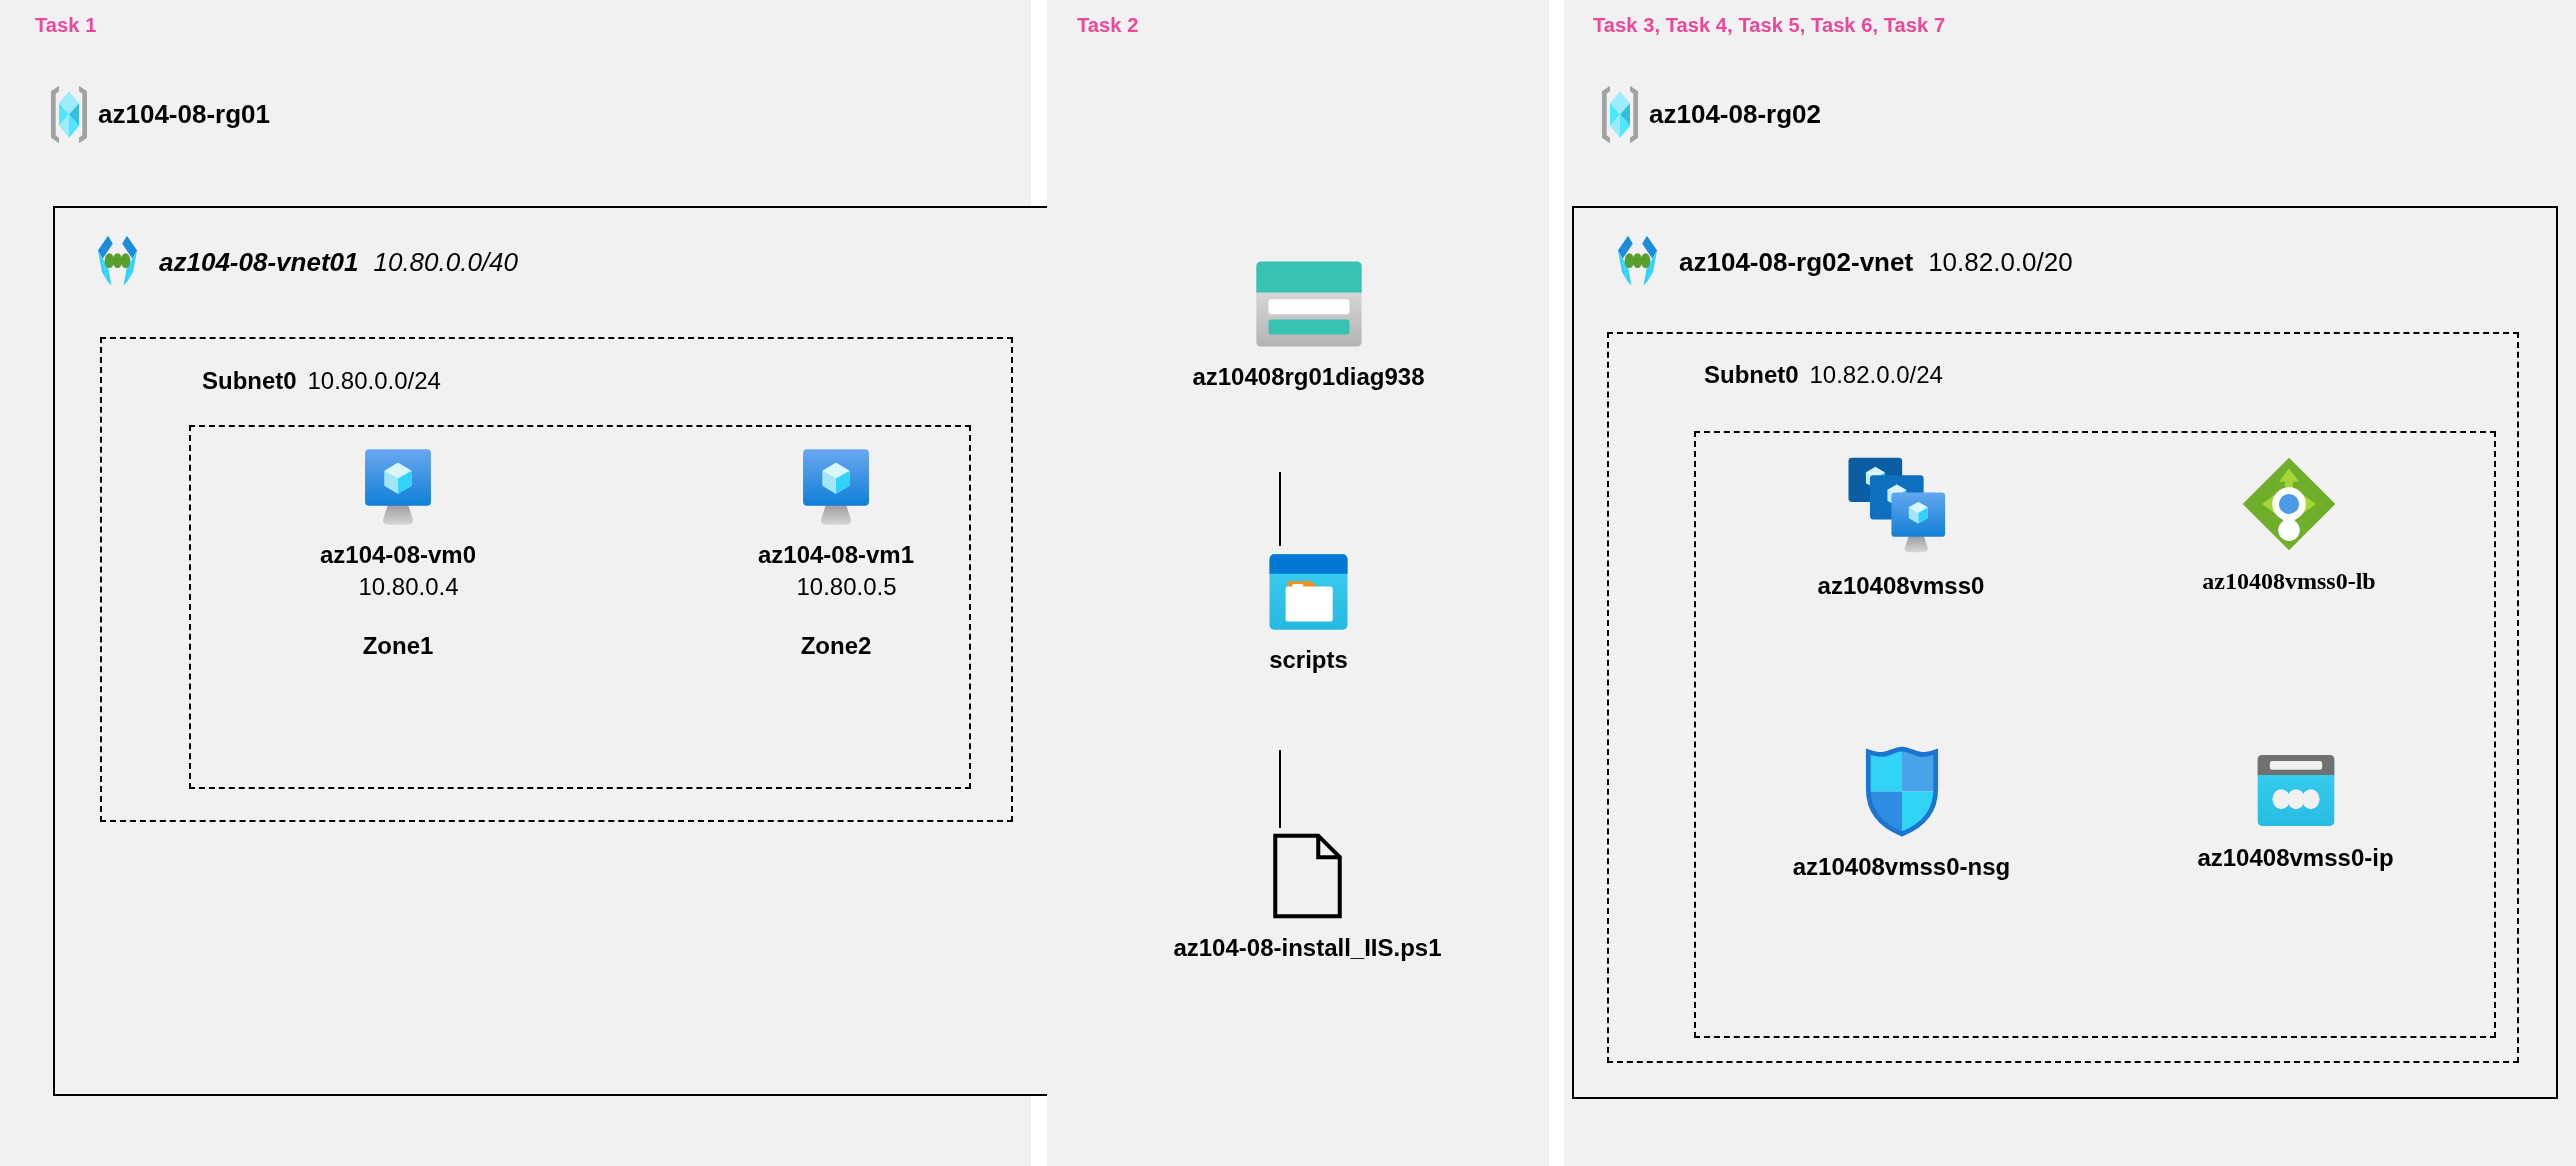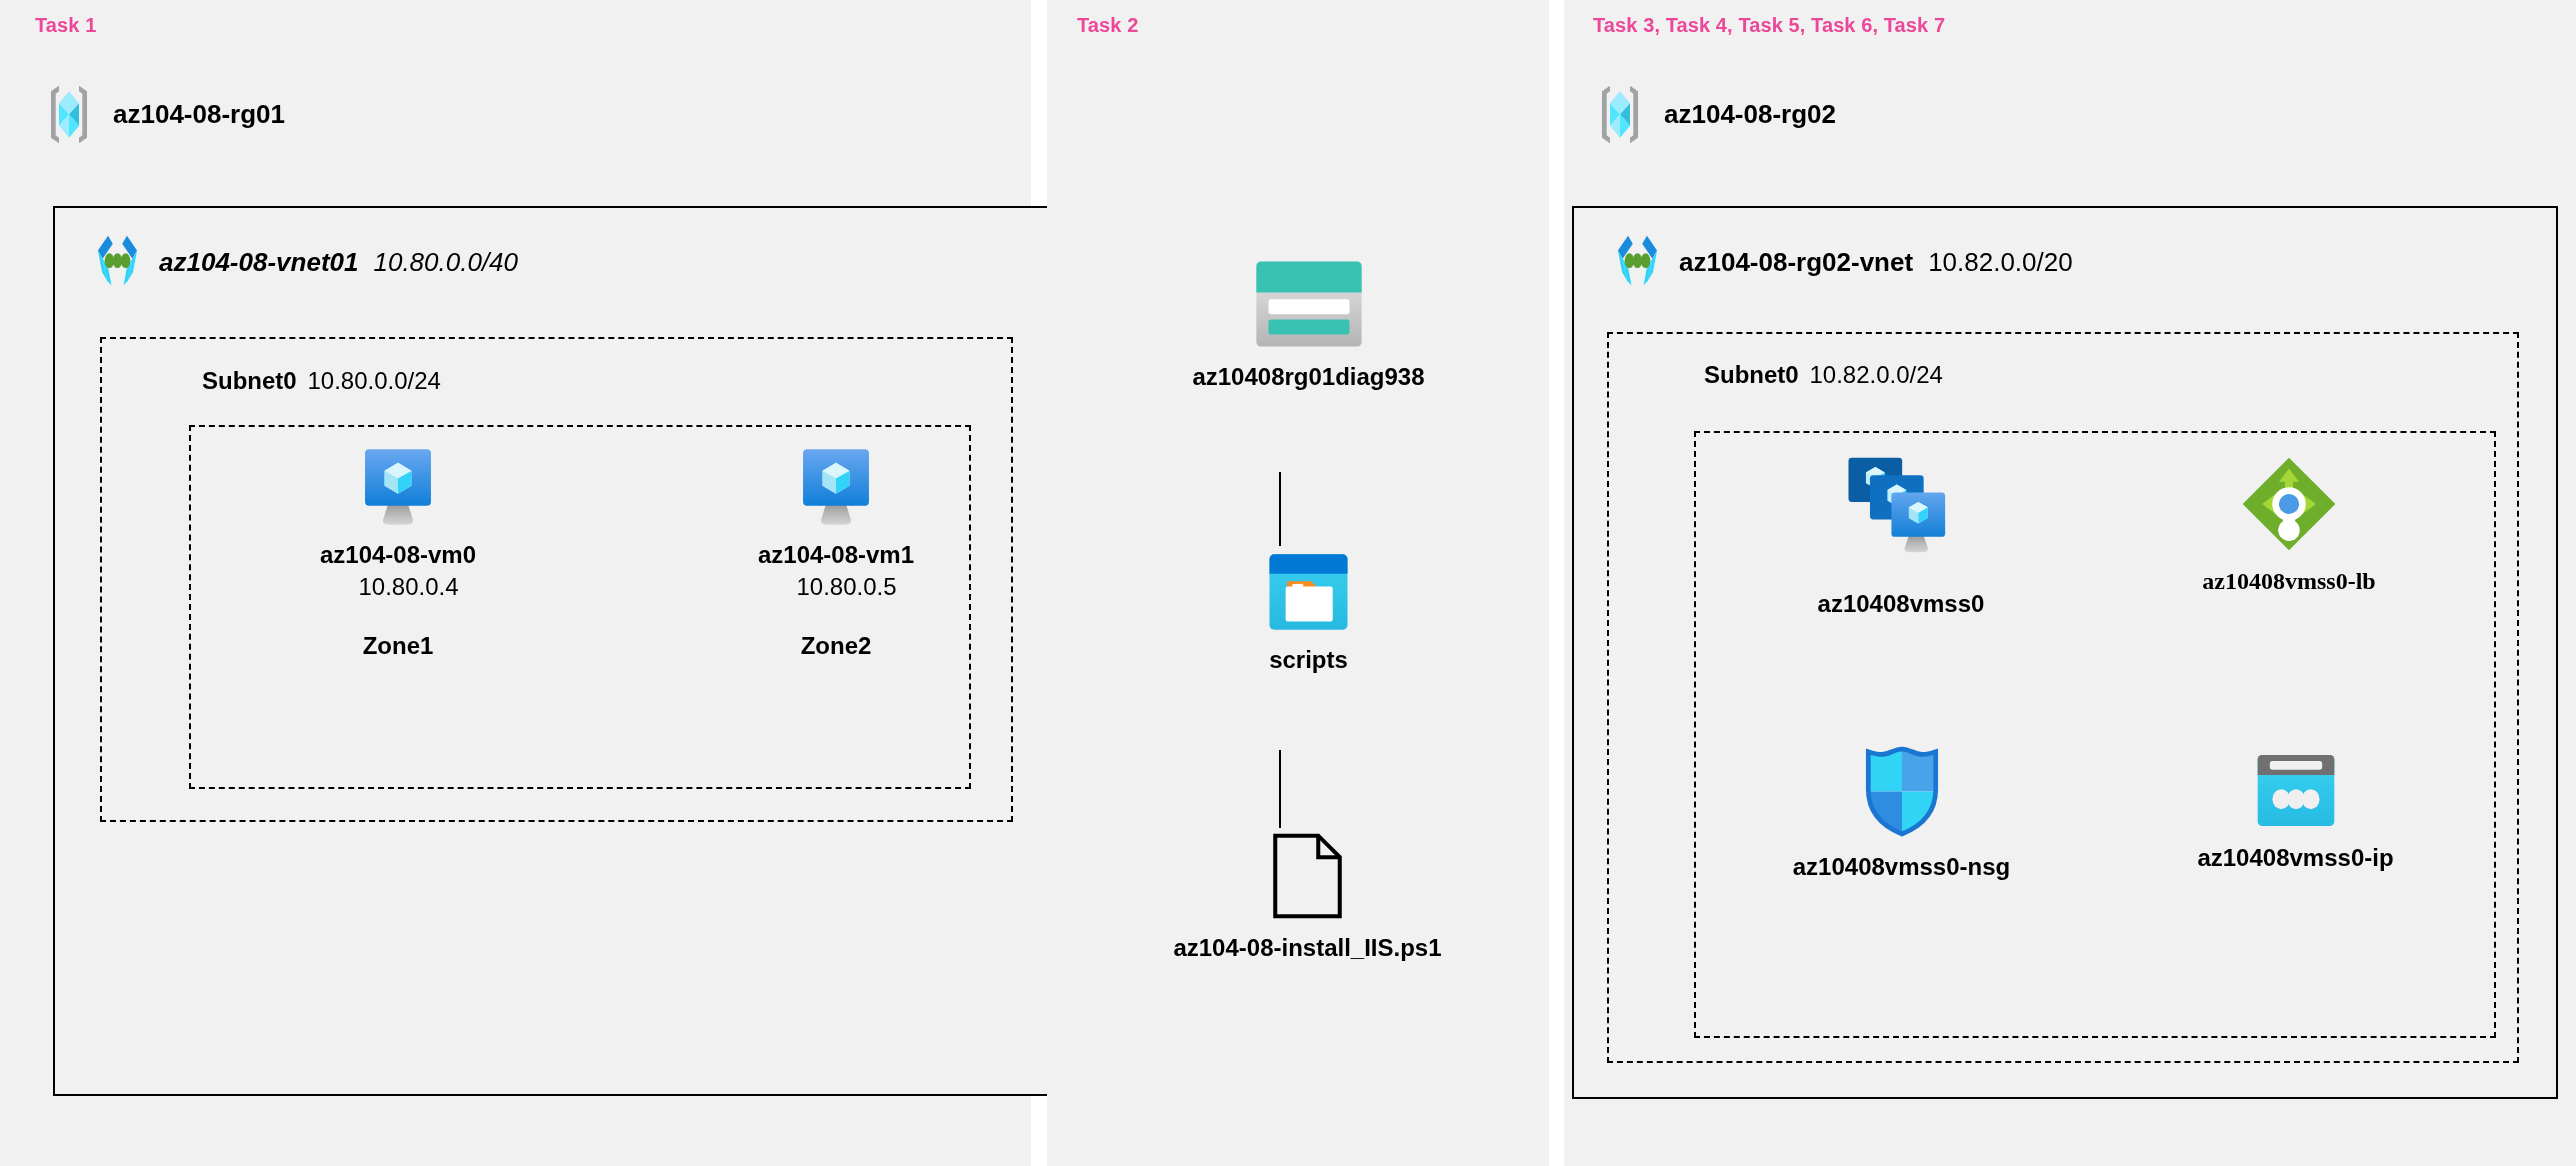--- a/index.html
+++ b/index.html
@@ -34,21 +34,21 @@
   }
   #title-task1 { left: 35px;   top: 13.5px; }
   #title-task2 { left: 1077px; top: 13.5px; }
   #title-task3 { left: 1593px; top: 13.5px; }
 
   
   .rg-row {
     position: absolute;
     display: flex;
     align-items: center;
-    gap: 22px;
+    gap: 7px;
   }
   #rg-row-01 { left: 47px;   top: 84px; }
   #rg-row-02 { left: 1598px; top: 84px; }
   .rg-label {
     font-size: 26px;
     font-weight: bold;
     color: #000000;
     white-space: nowrap;
   }
 
@@ -146,21 +146,21 @@
   }
 
   
   #res-vm0  { left: 270px;  top: 448px; width: 256px; }
   #res-vm1  { left: 708px; top: 448px; width: 256px; }
 
   #res-storage { left: 1133px; top: 260px; width: 351px; }
   #res-scripts { left: 1187px; top: 553px; width: 243px; }
   #res-psfile  { left: 1075px; top: 833px; width: 465px; }
 
-  #res-vmss    { left: 1739px; top: 455px;  width: 324px; gap: 18px; }
+  #res-vmss    { left: 1739px; top: 455px;  width: 324px; }
   #res-lb      { left: 2127px; top: 455px;  width: 324px; font-family: Liberation Serif, serif; }
   #res-nsg     { left: 1733px; top: 745px; width: 337px; }
   #res-ip      { left: 2137px; top: 752px; width: 317px; }
 
   
   .connector {
     position: absolute;
     width: 2px;
     background: #000000;
   }

